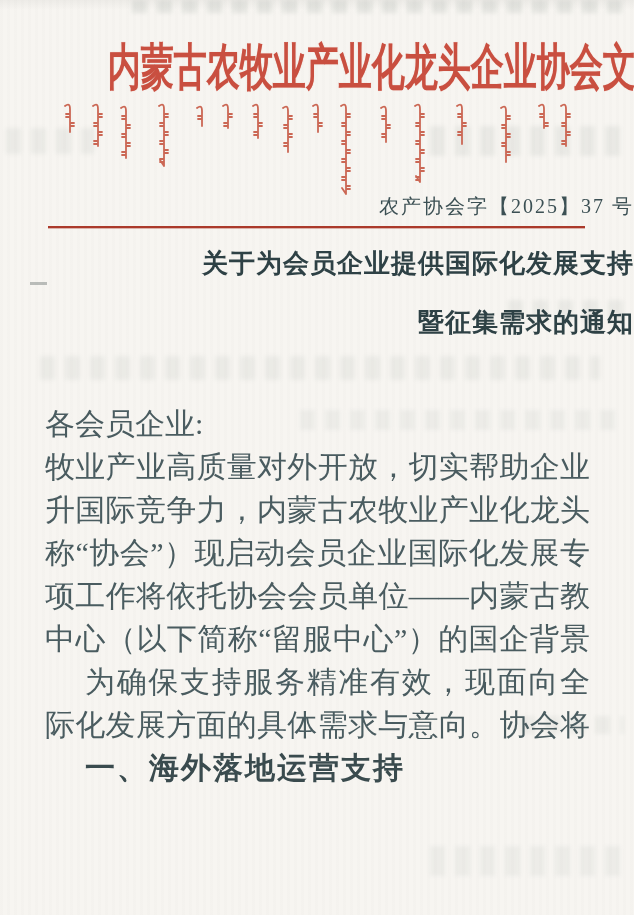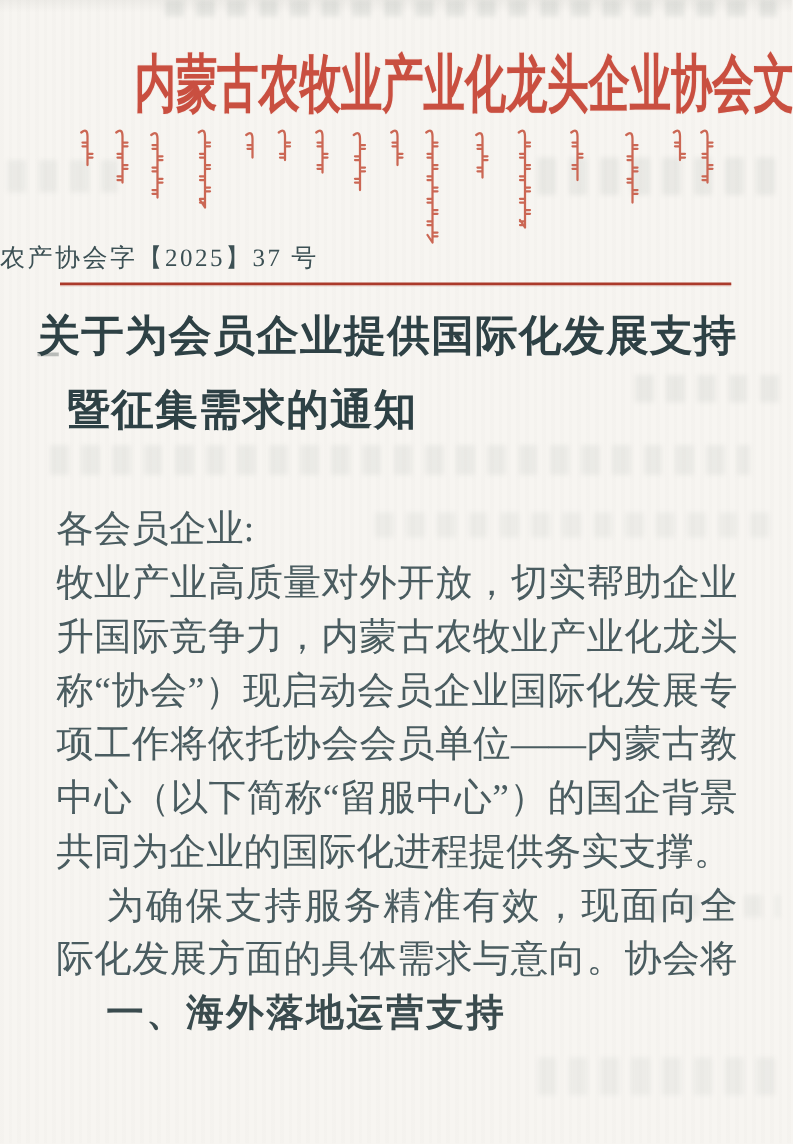--- a/index.html
+++ b/index.html
@@ -37,35 +37,35 @@
     text-shadow: 0 0 1px rgba(201,79,64,.45);
     transform: scaleX(0.66);
     transform-origin: center;
     letter-spacing: 0;
   }
 
   .mongolian { position: absolute; top: 102px; left: 58px; width: 524px; height: 96px; }
 
   .doc-number {
     position: absolute; top: 193px; left: 0; right: 0;
-    text-align: left;
+    text-align: right;
     font-size: 20px; letter-spacing: 2px;
     color: #3c5054;
   }
 
   .red-rule {
     position: absolute; top: 226px; left: 48px; width: 537px; height: 2px;
     background: #ab3a2b;
     box-shadow: 0 1px 0 rgba(171,58,43,.35);
   }
 
   .doc-title {
     position: absolute; left: 0; right: 0;
-    text-align: left;
-    font-size: 34px; font-weight: bold; letter-spacing: 1px;
+    text-align: right;
+    font-size: 26px; font-weight: bold; letter-spacing: 1px;
     color: #2e4145;
     margin-left: 30px;
   }
   .doc-title.l1 { top: 246px; }
   .doc-title.l2 { top: 305px; padding-left: 24px; }
 
   
   .body-block { position: absolute; top: 402px; left: 45px; right: 44px; }
   .line {
     height: 43px; line-height: 43px;
@@ -105,21 +105,20 @@
   <div class="doc-title l2">暨征集需求的通知</div>
 
   <div class="body-block">
     <div class="line">各会员企业:</div>
 
     <div class="line jfull">牧业产业高质量对外开放，切实帮助企业拓展国际市场、提</div>
     <div class="line jfull">升国际竞争力，内蒙古农牧业产业化龙头企业协会（以下简</div>
     <div class="line jfull">称“协会”）现启动会员企业国际化发展专项支持工作。本</div>
     <div class="line jfull">项工作将依托协会会员单位——内蒙古教育出国留学服务</div>
     <div class="line jfull">中心（以下简称“留服中心”）的国企背景与海外业务基础，</div>
-    <div class="line">共同为企业的国际化进程提供务实支撑。</div>
 
     <div class="line jfull ind">为确保支持服务精准有效，现面向全体会员企业征集国</div>
     <div class="line jfull">际化发展方面的具体需求与意向。协会将协同留服中心，整</div>
 
     <div class="line bold ind">一、海外落地运营支持</div>
   </div>
 
 </div>
 
 </body></html>

